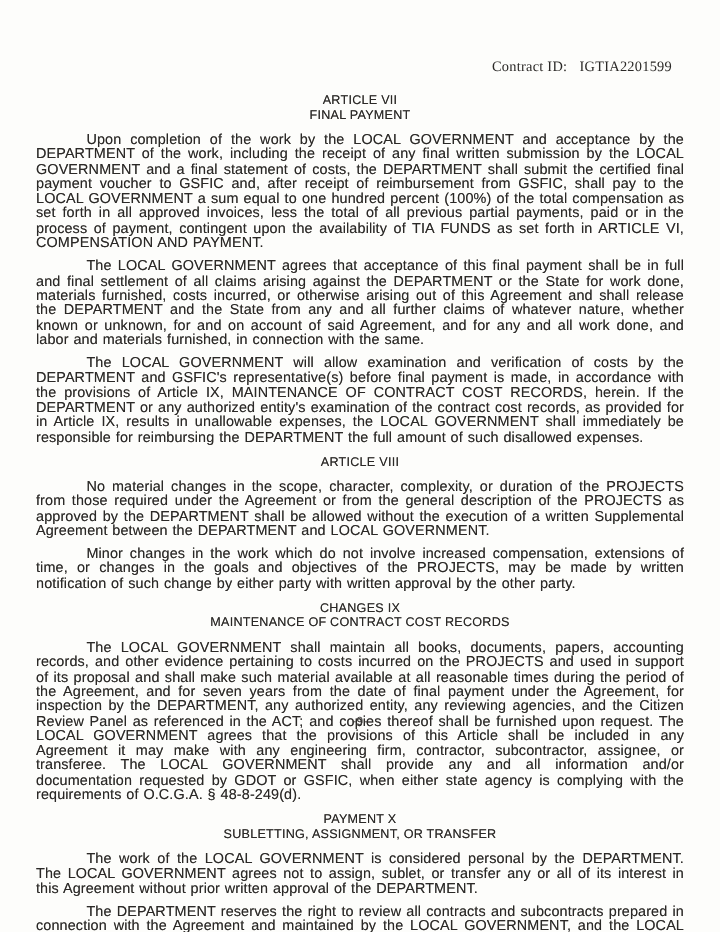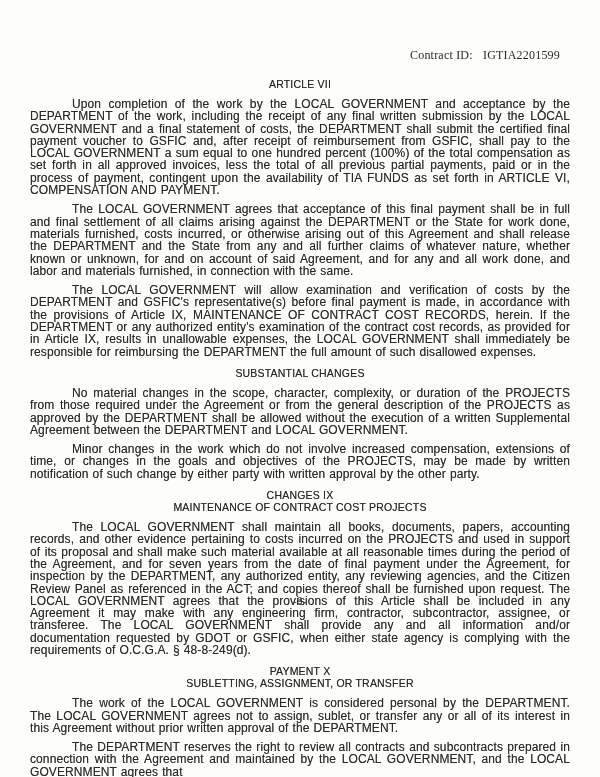--- a/index.html
+++ b/index.html
@@ -73,38 +73,39 @@
 <div class="page">
 
   <div class="contract-line">
     <span class="label">Contract ID:</span>
     <span class="value">IGTIA2201599</span>
   </div>
 
   <div class="article-section">
     <div class="article-heading">
       <div>ARTICLE VII</div>
+      <div>FINAL PAYMENT</div>
     </div>
     <p class="para">Upon completion of the work by the LOCAL GOVERNMENT and acceptance by the DEPARTMENT of the work, including the receipt of any final written submission by the LOCAL GOVERNMENT and a final statement of costs, the DEPARTMENT shall submit the certified final payment voucher to GSFIC and, after receipt of reimbursement from GSFIC, shall pay to the LOCAL GOVERNMENT a sum equal to one hundred percent (100%) of the total compensation as set forth in all approved invoices, less the total of all previous partial payments, paid or in the process of payment, contingent upon the availability of TIA FUNDS as set forth in ARTICLE VI, COMPENSATION AND PAYMENT.</p>
     <p class="para">The LOCAL GOVERNMENT agrees that acceptance of this final payment shall be in full and final settlement of all claims arising against the DEPARTMENT or the State for work done, materials furnished, costs incurred, or otherwise arising out of this Agreement and shall release the DEPARTMENT and the State from any and all further claims of whatever nature, whether known or unknown, for and on account of said Agreement, and for any and all work done, and labor and materials furnished, in connection with the same.</p>
     <p class="para">The LOCAL GOVERNMENT will allow examination and verification of costs by the DEPARTMENT and GSFIC's representative(s) before final payment is made, in accordance with the provisions of Article IX, MAINTENANCE OF CONTRACT COST RECORDS, herein.  If the DEPARTMENT or any authorized entity's examination of the contract cost records, as provided for in Article IX, results in unallowable expenses, the LOCAL GOVERNMENT shall immediately be responsible for reimbursing the DEPARTMENT the full amount of such disallowed expenses.</p>
   </div>
 
   <div class="article-section">
     <div class="article-heading">
-      <div>SUBSTANTIAL CHANGES</div>
+      <div>ARTICLE VIII</div>
     </div>
     <p class="para">No material changes in the scope, character, complexity, or duration of the PROJECTS from those required under the Agreement or from the general description of the PROJECTS as approved by the DEPARTMENT shall be allowed without the execution of a written Supplemental Agreement between the DEPARTMENT and LOCAL GOVERNMENT.</p>
     <p class="para">Minor changes in the work which do not involve increased compensation, extensions of time, or changes in the goals and objectives of the PROJECTS, may be made by written notification of such change by either party with written approval by the other party.</p>
   </div>
 
   <div class="article-section">
     <div class="article-heading">
       <div>CHANGES IX</div>
-      <div>MAINTENANCE OF CONTRACT COST PROJECTS</div>
+      <div>MAINTENANCE OF CONTRACT COST RECORDS</div>
     </div>
     <p class="para">The LOCAL GOVERNMENT shall maintain all books, documents, papers, accounting records, and other evidence pertaining to costs incurred on the PROJECTS and used in support of its proposal and shall make such material available at all reasonable times during the period of the Agreement, and for seven years from the date of final payment under the Agreement, for inspection by the DEPARTMENT, any authorized entity, any reviewing agencies, and the Citizen Review Panel as referenced in the ACT; and copies thereof shall be furnished upon request.  The LOCAL GOVERNMENT agrees that the provisions of this Article shall be included in any Agreement it may make with any engineering firm, contractor, subcontractor, assignee, or transferee.  The LOCAL GOVERNMENT shall provide any and all information and/or documentation requested by GDOT or GSFIC, when either state agency is complying with the requirements of O.C.G.A. § 48-8-249(d).</p>
   </div>
 
   <div class="article-section">
     <div class="article-heading">
       <div>PAYMENT X</div>
       <div>SUBLETTING, ASSIGNMENT, OR TRANSFER</div>
     </div>
     <p class="para">The work of the LOCAL GOVERNMENT is considered personal by the DEPARTMENT.  The LOCAL GOVERNMENT agrees not to assign, sublet, or transfer any or all of its interest in this Agreement without prior written approval of the DEPARTMENT.</p>

